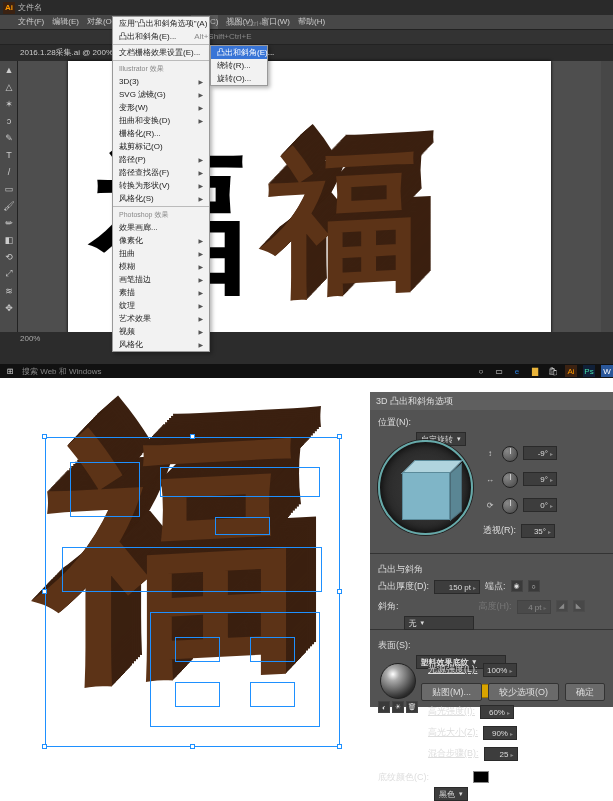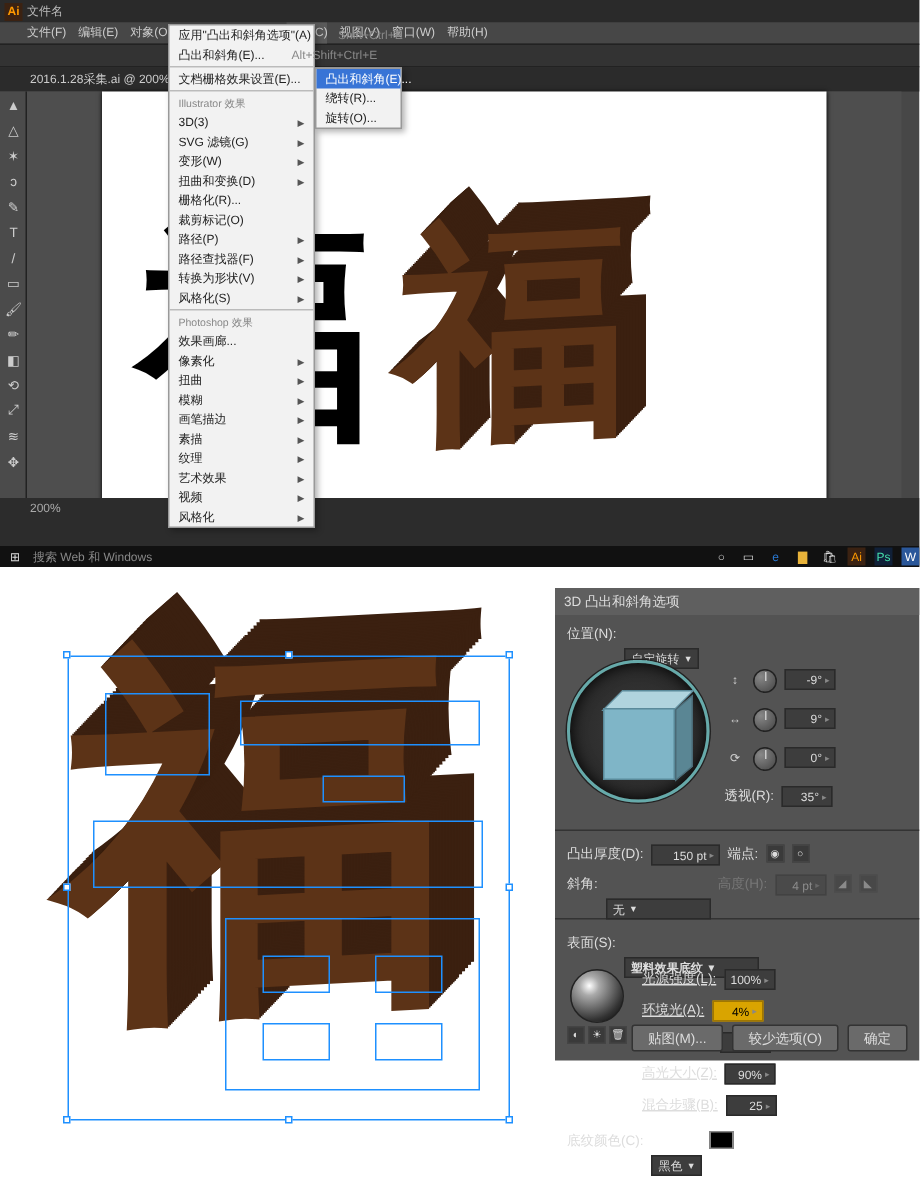--- a/index.html
+++ b/index.html
@@ -305,20 +305,21 @@
           <div class="row">
               <span class="lbl">透视(R):</span>
               <span class="numbox">35°</span>
             </div>
         </div>
       </div>
     </div>
 
     <div class="hr"></div>
     <div class="section">
+      <div class="lbl" style="margin-bottom:4px;">凸出与斜角</div>
       <div class="row">
         <span class="lbl">凸出厚度(D):</span>
         <span class="numbox" style="width:46px;">150 pt</span>
         <span class="lbl">端点:</span>
         <span class="mini-icon">◉</span>
         <span class="mini-icon">○</span>
       </div>
       <div class="row">
         <span class="lbl">斜角:</span>
         <span class="sel" style="width:70px;">无</span>

